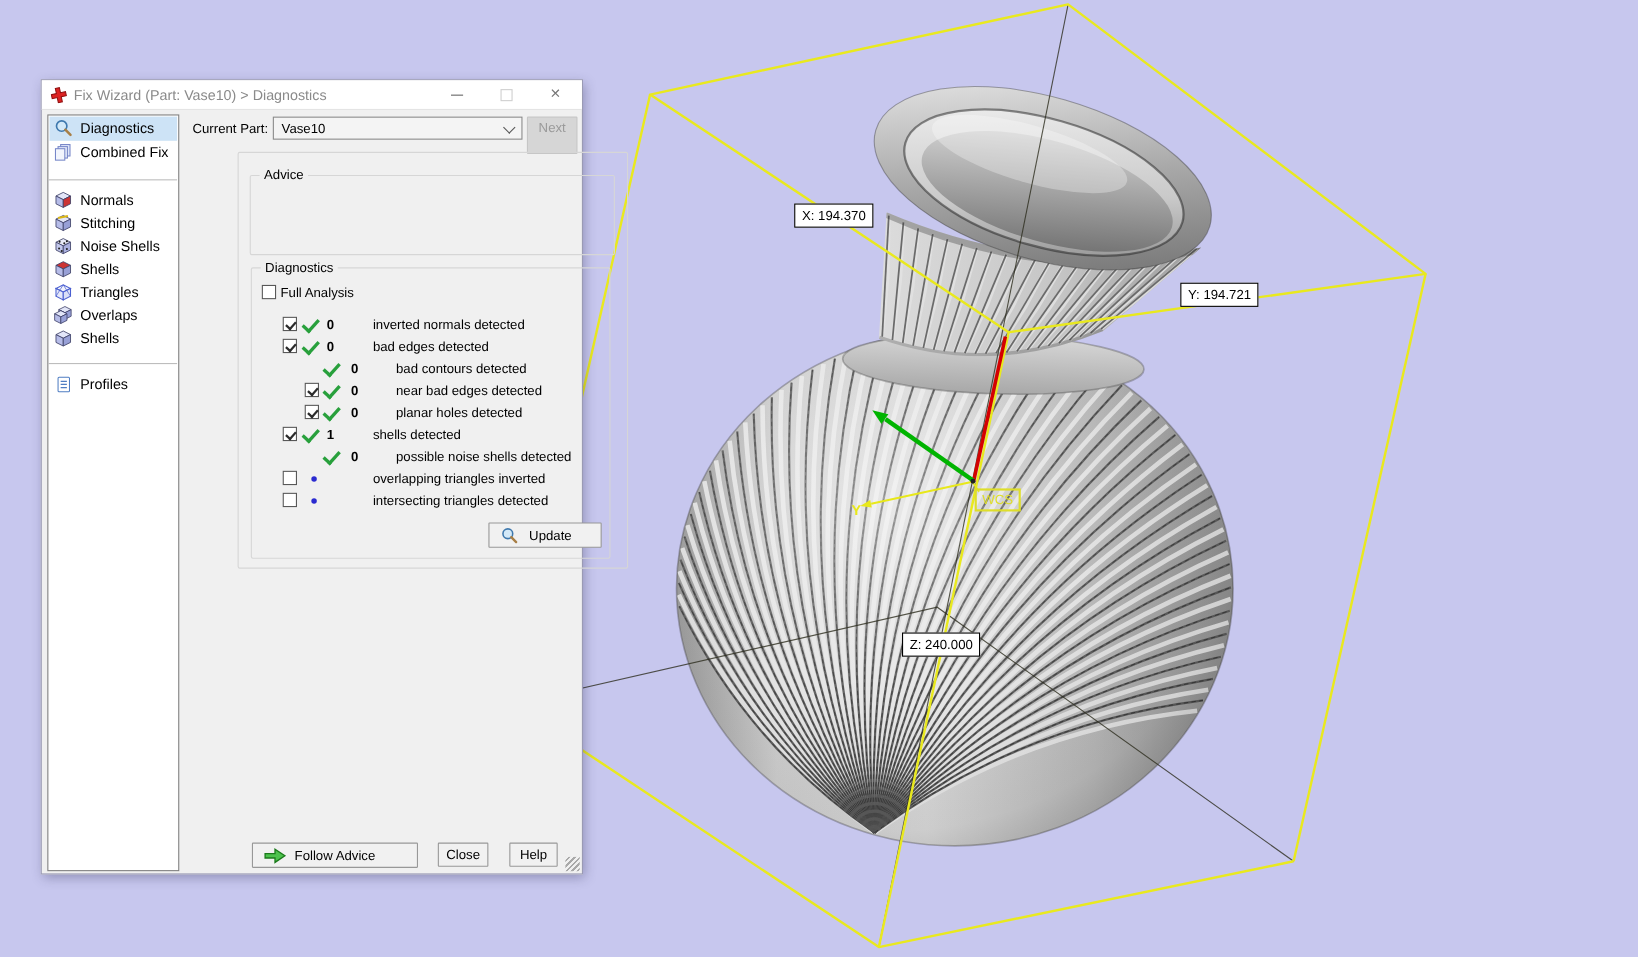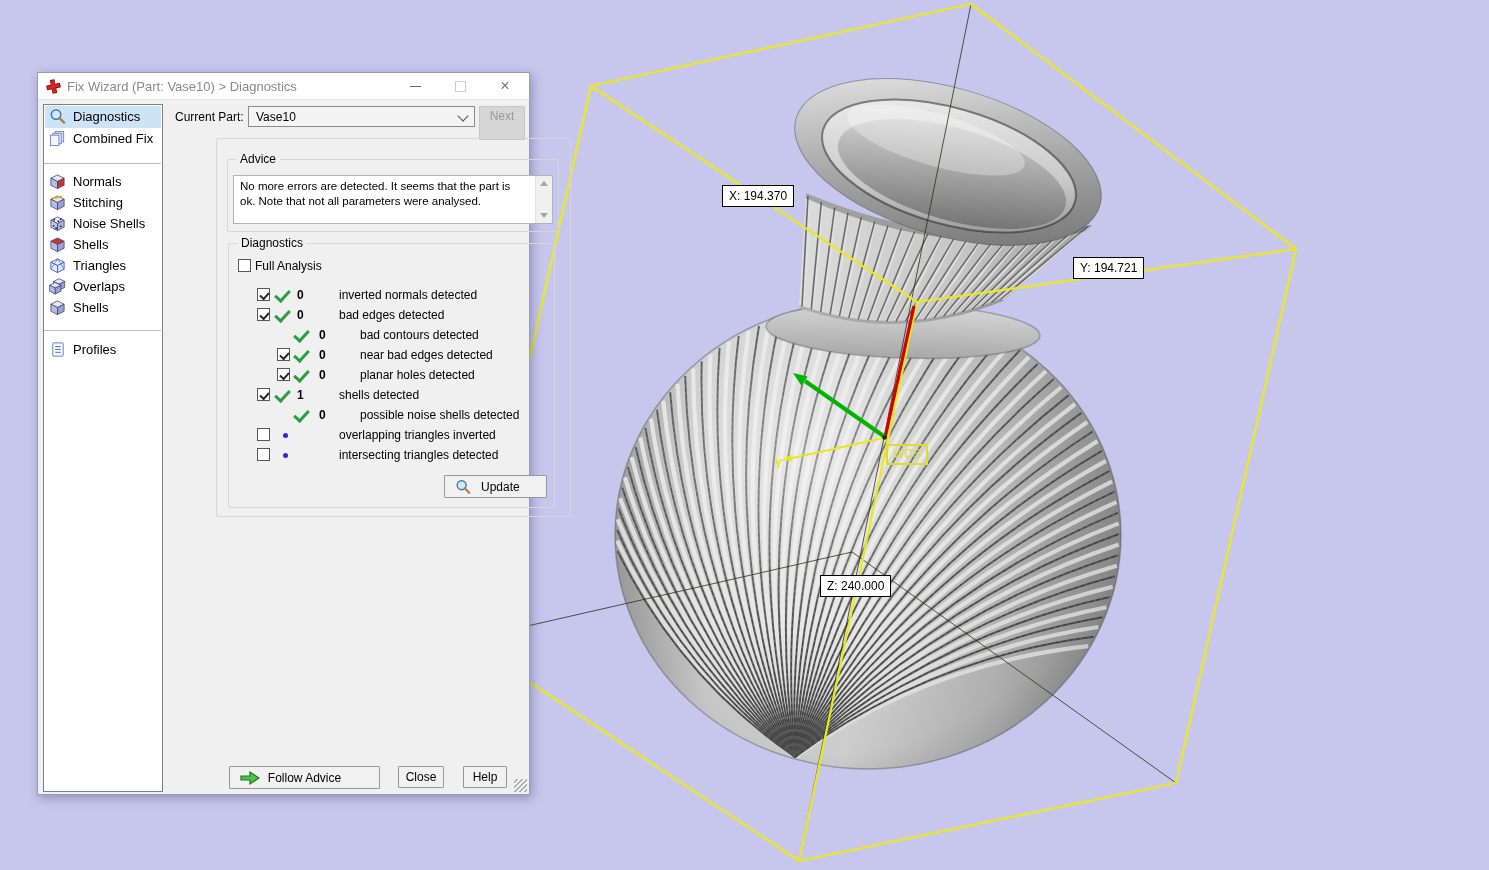--- a/index.html
+++ b/index.html
@@ -488,27 +488,20 @@
     <div class="combo">
       <span class="val">Vase10</span>
       <span class="chev"></span>
     </div>
     <div class="btn next-btn">Next</div>
 
     <div class="gbox outerbox"></div>
 
     <div class="gbox advicebox">
       <span class="glabel">Advice</span>
-      <div class="advice-inner">
-        <div class="advice-text">No more errors are detected. It seems that the part is ok. Note that not all parameters were analysed.</div>
-        <div class="scrollbar">
-          <span class="sb-arrow sb-up"></span>
-          <span class="sb-arrow sb-down"></span>
-        </div>
-      </div>
     </div>
 
     <div class="gbox diagbox">
       <span class="glabel">Diagnostics</span>
       <div class="fa-row">
         <span class="cb"></span>
         <span class="lb">Full Analysis</span>
       </div>
       <div id="diag-rows">
           <div class="drow" style="top: 41px;">

